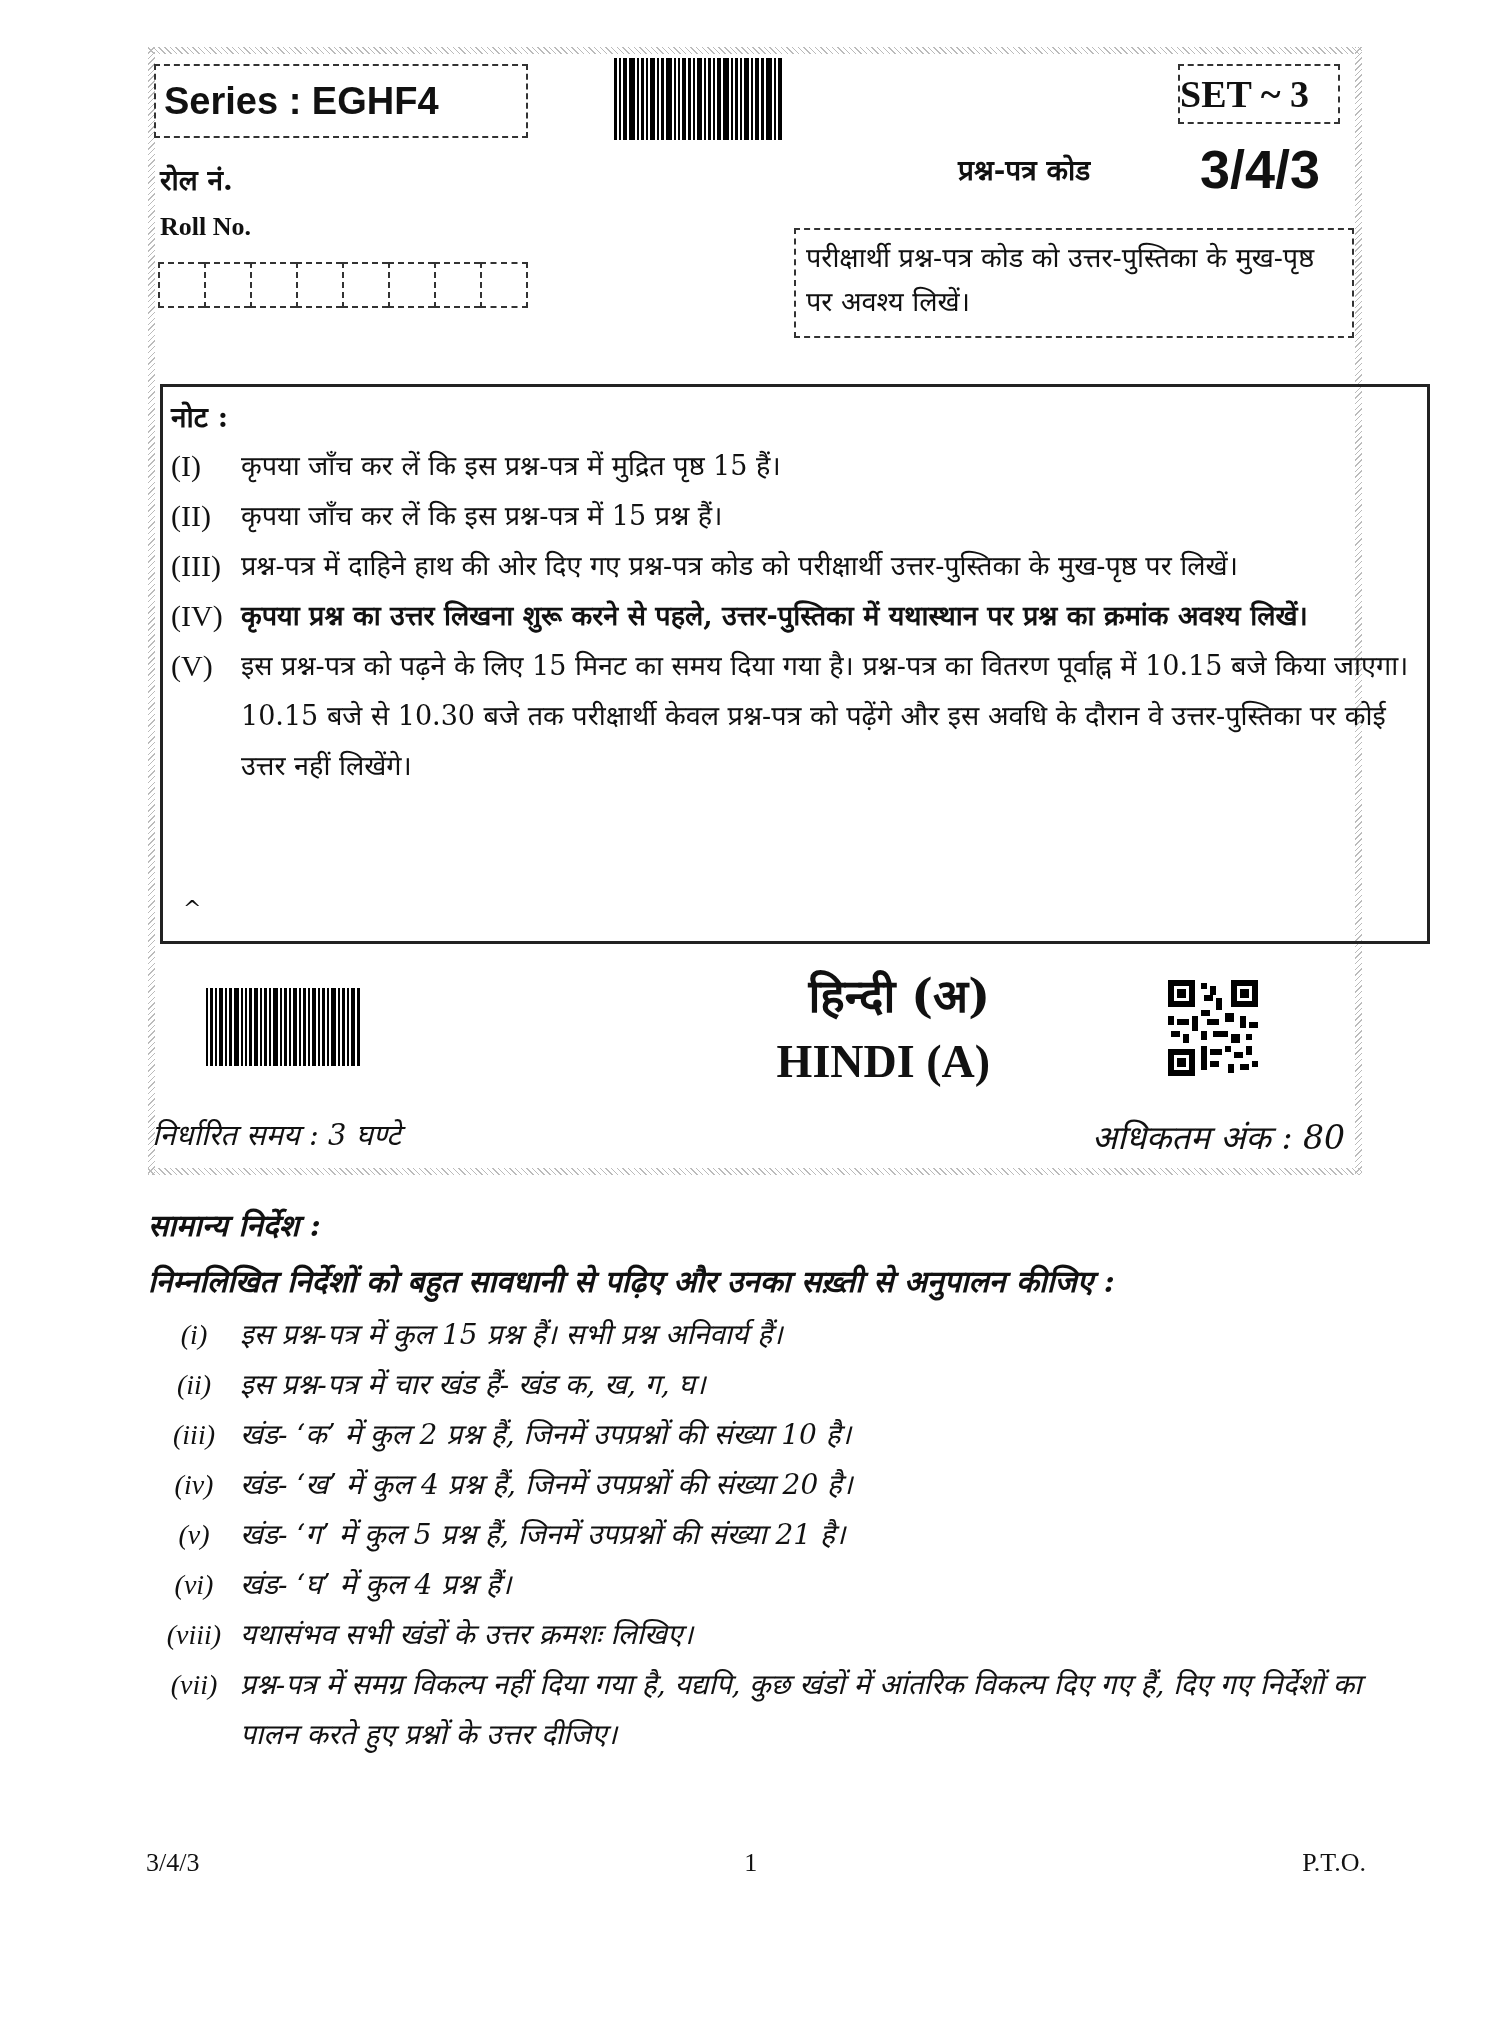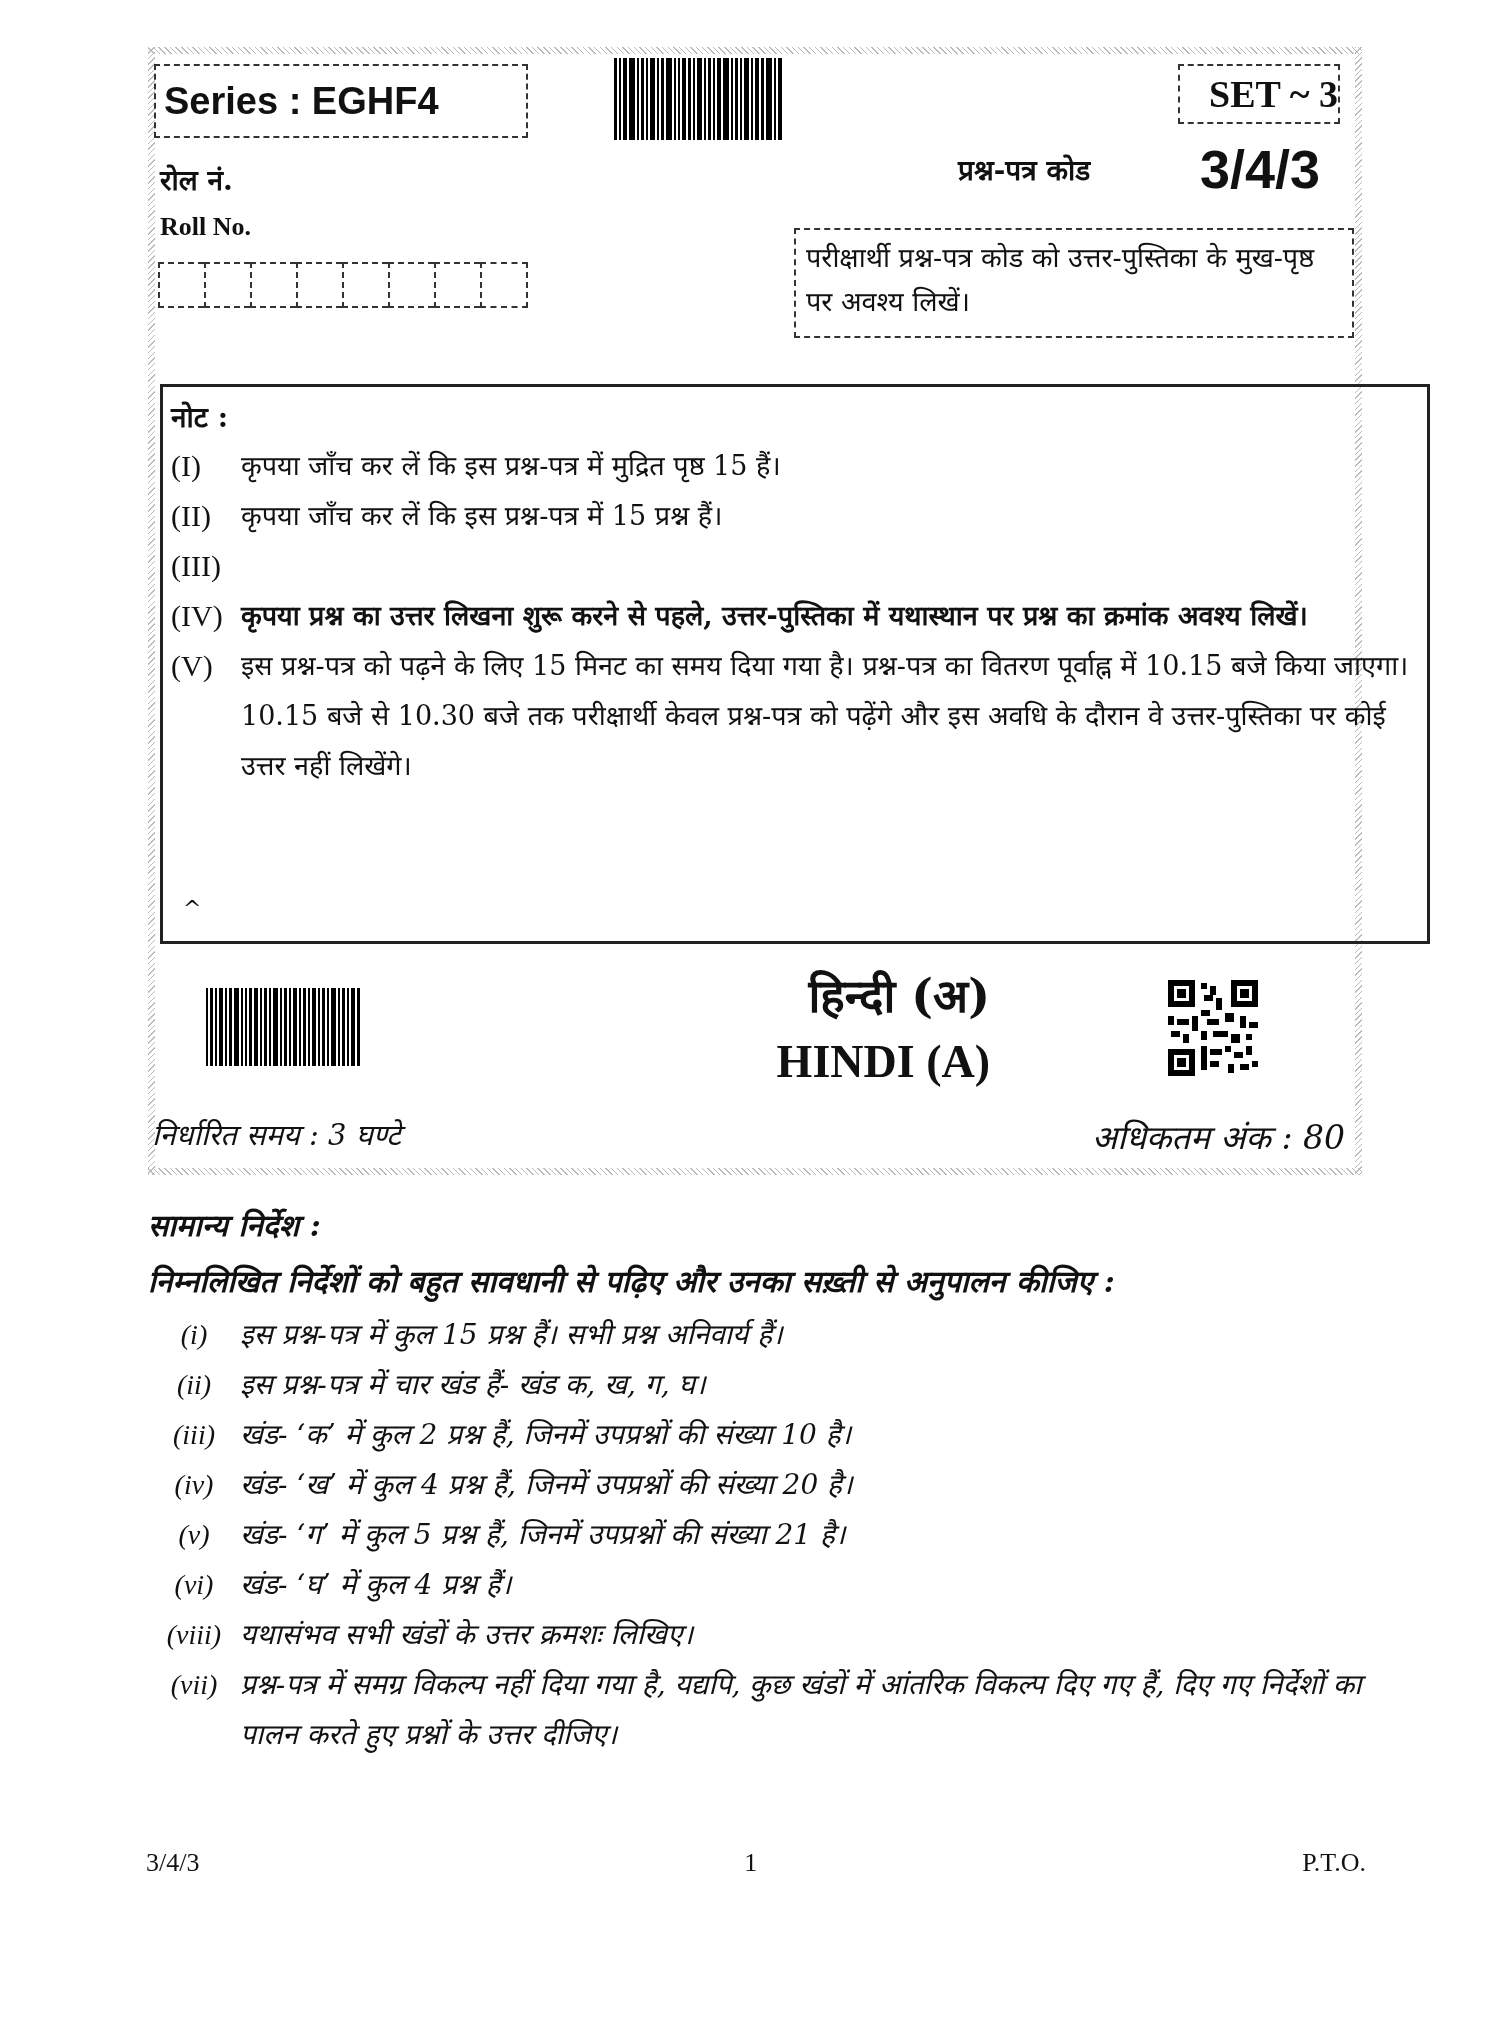--- a/index.html
+++ b/index.html
@@ -12,21 +12,21 @@
              repeating-linear-gradient(45deg,#bbb 0 1px,transparent 1px 4px) bottom/100% 7px no-repeat,
              repeating-linear-gradient(135deg,#bbb 0 1px,transparent 1px 4px) left/7px 100% no-repeat,
              repeating-linear-gradient(135deg,#bbb 0 1px,transparent 1px 4px) right/7px 100% no-repeat;
            box-sizing:border-box; }
   .frame-inner { position:absolute; inset:7px; background:#fff; }
   .series { position:absolute; left:154px; top:64px; width:374px; height:74px; border-style:dashed; border-width:2px; border-color:#333; box-sizing:border-box;
             font-family:"Liberation Sans",sans-serif; font-weight:bold; font-size:38px; padding-left:8px; line-height:70px; }
   .barcode { position:absolute; display:flex; align-items:stretch; }
   .barcode span { display:block; background:#000; margin-right:2px; }
   .set { position:absolute; left:1178px; top:64px; width:162px; height:60px; border:2px dashed #333; box-sizing:border-box;
-         font-weight:bold; font-size:38px; text-align:right; line-height:56px; font-family:"Liberation Serif",serif; }
+         font-weight:bold; font-size:38px; text-align:left; line-height:56px; font-family:"Liberation Serif",serif; }
   .roll-hi { position:absolute; left:160px; top:160px; font-size:28px; font-weight:bold; }
   .roll-en { position:absolute; left:160px; top:212px; font-size:26px; font-weight:bold; font-family:"Liberation Serif",serif; }
   .roll-boxes { position:absolute; left:158px; top:262px; display:flex; }
   .roll-boxes div { width:44px; height:42px; border:2px dashed #333; border-right:none; margin:0; }
   .roll-boxes div:last-child { border-right:2px dashed #333; }
   .code-label { position:absolute; left:958px; top:150px; font-size:28px; font-weight:bold; }
   .code-val { position:absolute; left:1200px; top:138px; font-size:54px; font-weight:bold; font-family:"Liberation Sans",sans-serif; }
   .code-box { position:absolute; left:794px; top:228px; width:560px; height:110px; border:2px dashed #333; box-sizing:border-box;
               font-size:27px; line-height:44px; padding:6px 10px; }
   .note { position:absolute; left:160px; top:384px; width:1270px; height:560px; border:3px solid #222; box-sizing:border-box; padding:10px 8px; }
@@ -118,20 +118,21 @@
   <div class="note-item">
     <span class="num">(I)</span>
     <span class="txt">कृपया जाँच कर लें कि इस प्रश्न-पत्र में मुद्रित पृष्ठ 15 हैं।</span>
   </div>
   <div class="note-item">
     <span class="num">(II)</span>
     <span class="txt">कृपया जाँच कर लें कि इस प्रश्न-पत्र में 15 प्रश्न हैं।</span>
   </div>
   <div class="note-item">
     <span class="num">(III)</span>
+    <span class="txt">प्रश्न-पत्र में दाहिने हाथ की ओर दिए गए प्रश्न-पत्र कोड को परीक्षार्थी उत्तर-पुस्तिका के मुख-पृष्ठ पर लिखें।</span>
   </div>
   <div class="note-item bold">
     <span class="num">(IV)</span>
     <span class="txt">कृपया प्रश्न का उत्तर लिखना शुरू करने से पहले, उत्तर-पुस्तिका में यथास्थान पर प्रश्न का क्रमांक अवश्य लिखें।</span>
   </div>
   <div class="note-item">
     <span class="num">(V)</span>
     <span class="txt">इस प्रश्न-पत्र को पढ़ने के लिए 15 मिनट का समय दिया गया है। प्रश्न-पत्र का वितरण पूर्वाह्न में 10.15 बजे किया जाएगा। 10.15 बजे से 10.30 बजे तक परीक्षार्थी केवल प्रश्न-पत्र को पढ़ेंगे और इस अवधि के दौरान वे उत्तर-पुस्तिका पर कोई उत्तर नहीं लिखेंगे।</span>
   </div>
 </div>

